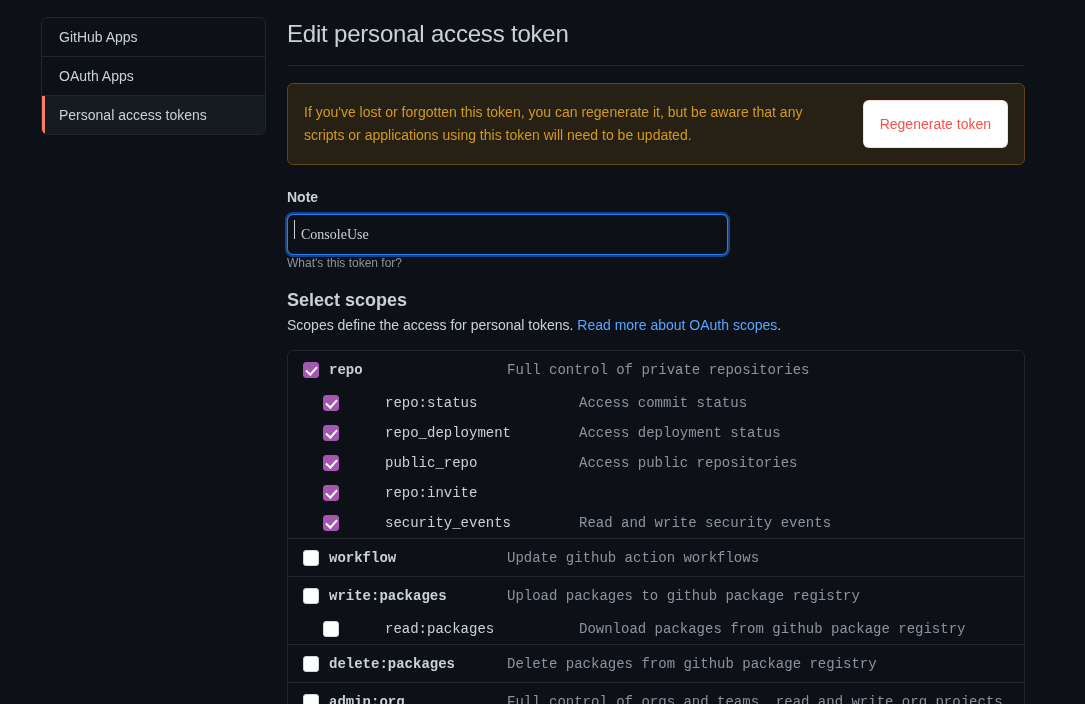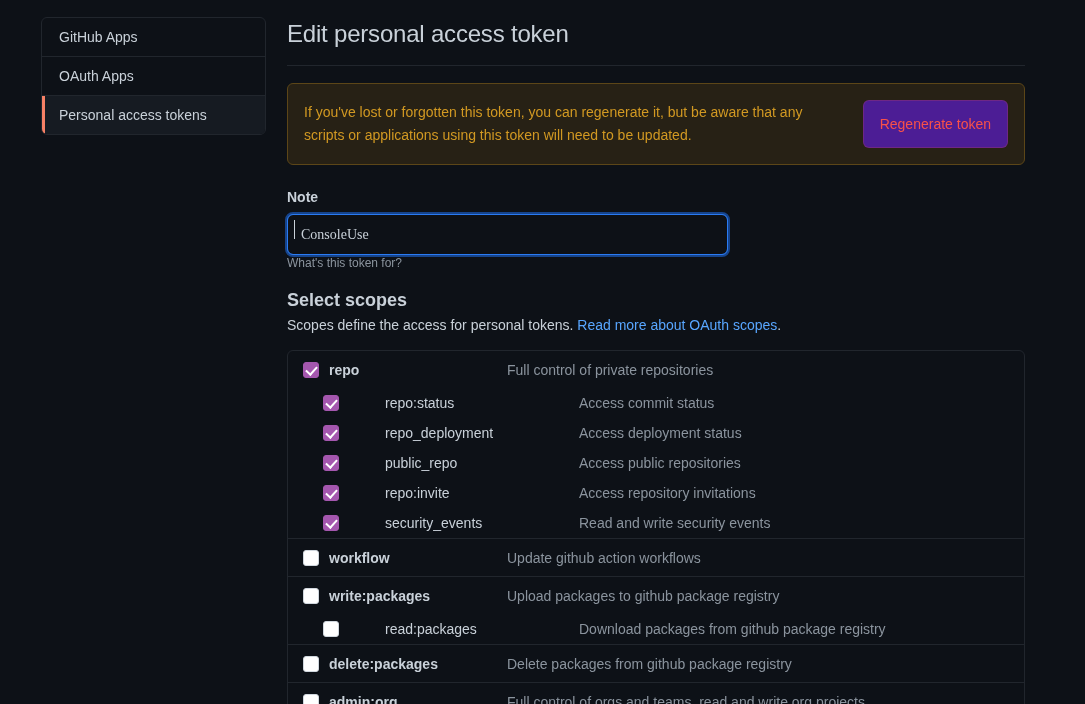--- a/index.html
+++ b/index.html
@@ -82,21 +82,21 @@
     min-height: 80px;
   }
   .banner-text {
     color: #d29922;
     font-size: 14px;
     line-height: 23px;
     max-width: 520px;
   }
   .regen-btn {
     flex: 0 0 auto;
-    background: #4c1d95;
+    background: #ffffff;
     border: 1px solid #f8514933;
     border-radius: 6px;
     color: #f85149;
     font-size: 14px;
     font-family: "Liberation Sans", sans-serif;
     padding: 13px 16px;
     line-height: 20px;
     cursor: pointer;
     white-space: nowrap;
   }
@@ -161,21 +161,21 @@
     color: #58a6ff;
     text-decoration: none;
   }
 
   .scope-box {
     border: 1px solid #21262d;
     border-radius: 6px;
     overflow: hidden;
     background: #0d1117;
   }
-  .scope-group { border-bottom: 1px solid #21262d; }
+  .scope-group { border-bottom: 1px solid #21262d; font-family: Liberation Mono, monospace; }
   .scope-group:last-child { border-bottom: none; }
 
   .scope-row {
     display: flex;
     align-items: center;
     padding: 6px 14px 6px 15px;
     min-height: 28px;
   }
   .scope-row.parent { padding-top: 9px; padding-bottom: 8px; }
   .scope-row.child  { padding-left: 35px; padding-top: 5px; padding-bottom: 5px; gap: 36px; }
@@ -273,21 +273,20 @@
         <span class="scope-desc">Access deployment status</span>
       </div>
       <div class="scope-row child">
         <span class="cb on"></span>
         <span class="scope-name">public_repo</span>
         <span class="scope-desc">Access public repositories</span>
       </div>
       <div class="scope-row child">
         <span class="cb on"></span>
         <span class="scope-name">repo:invite</span>
-        <span class="scope-desc">Access repository invitations</span>
       </div>
       <div class="scope-row child">
         <span class="cb on"></span>
         <span class="scope-name">security_events</span>
         <span class="scope-desc">Read and write security events</span>
       </div>
     </div>
 
     <div class="scope-group">
       <div class="scope-row parent">

